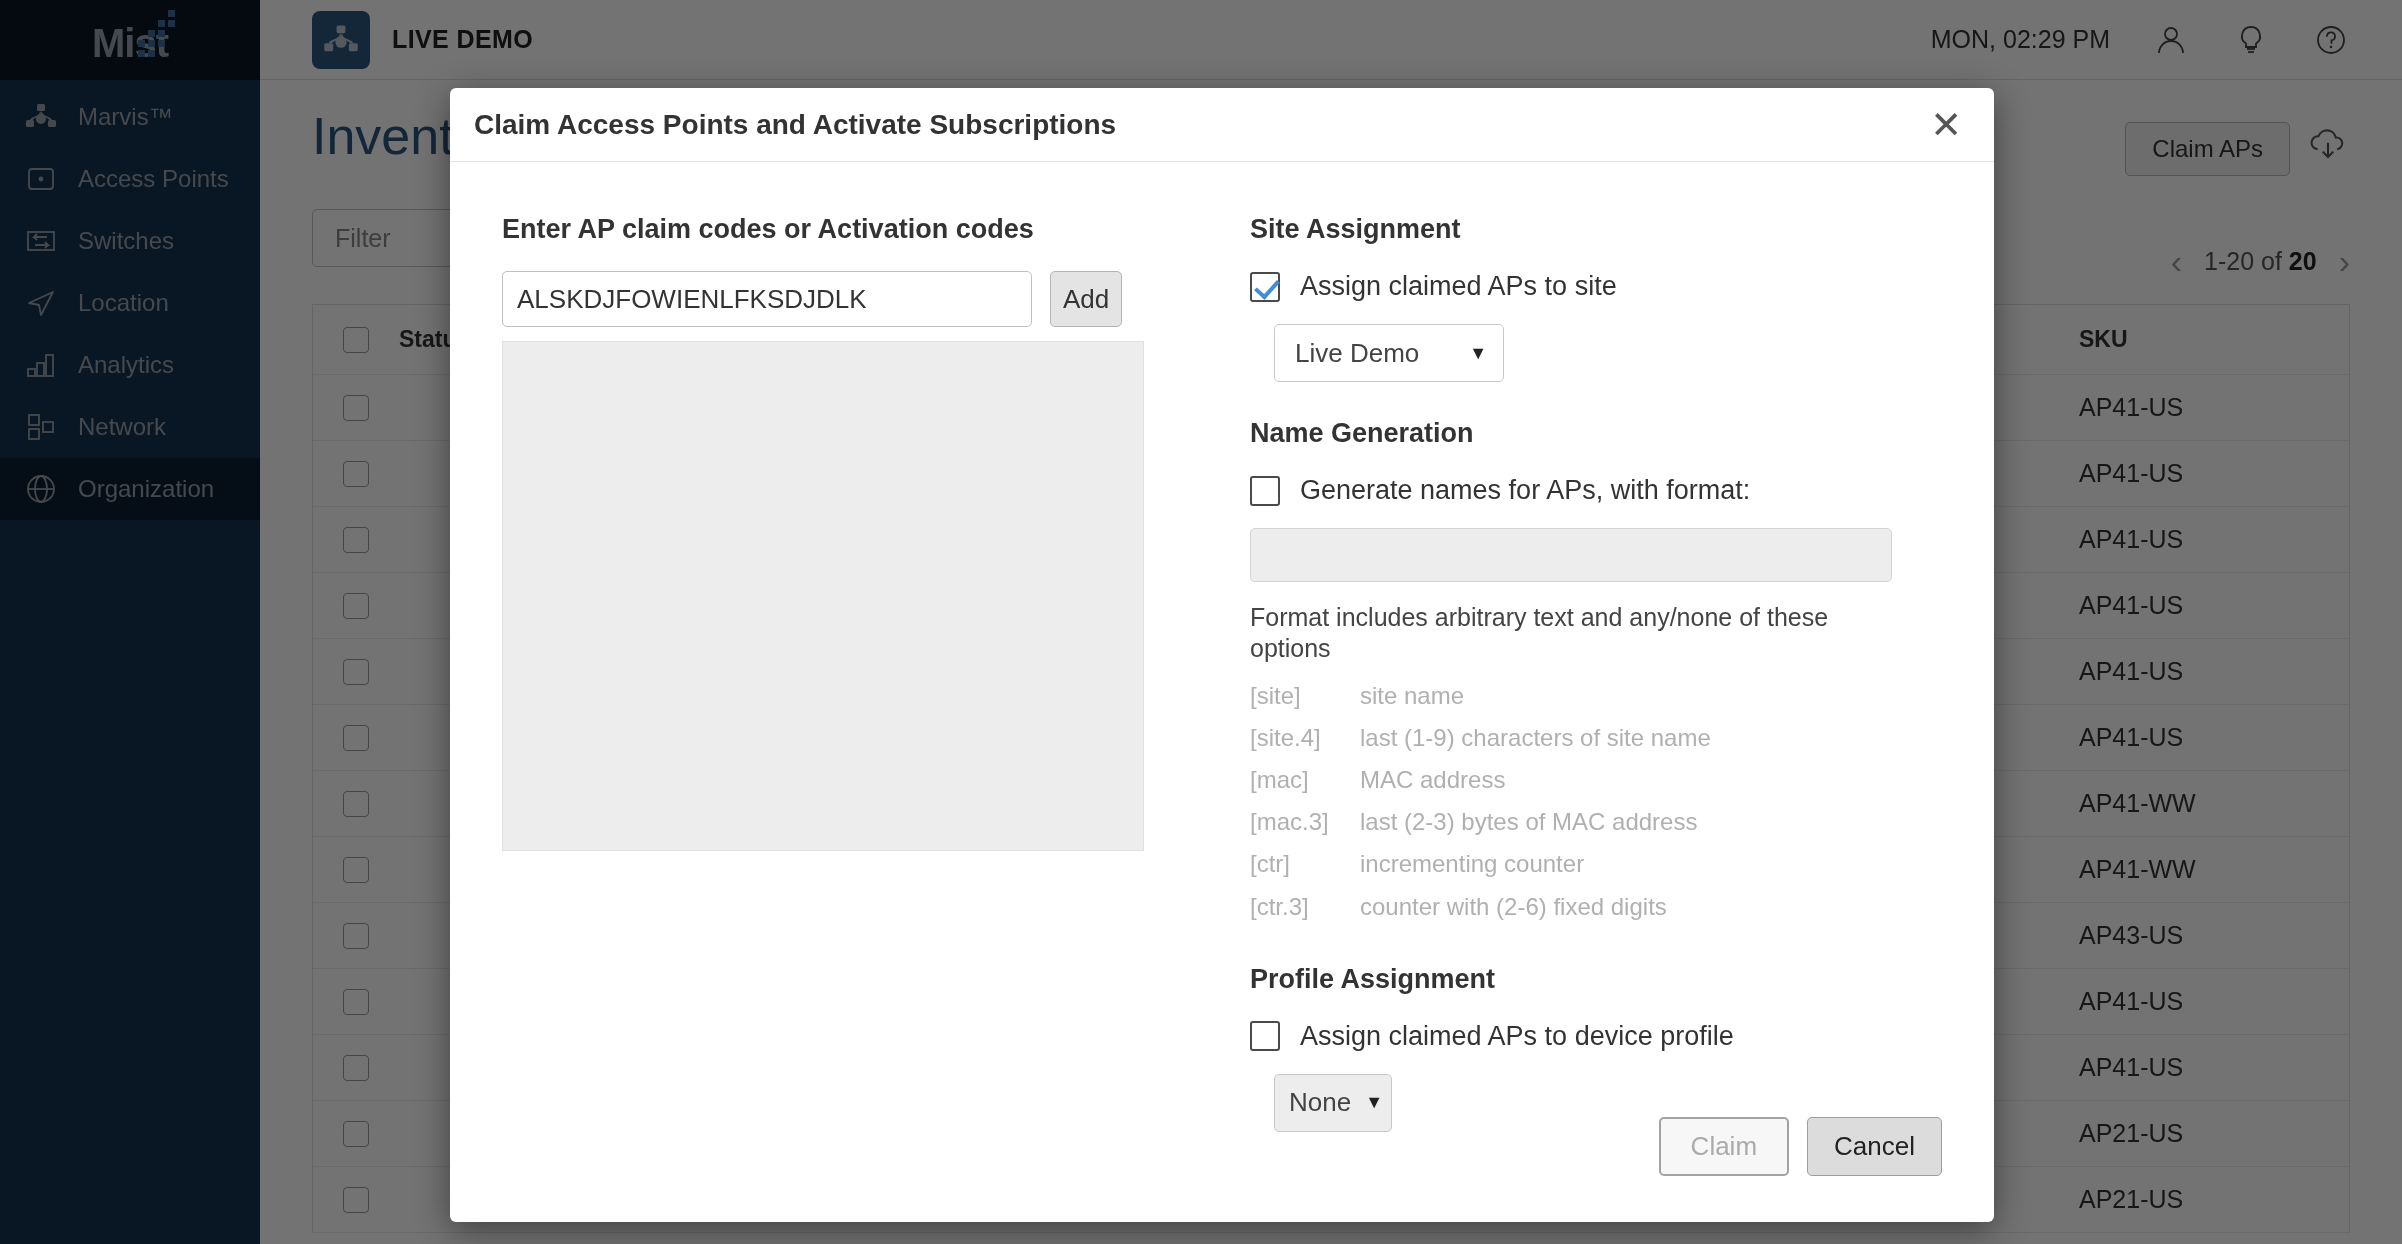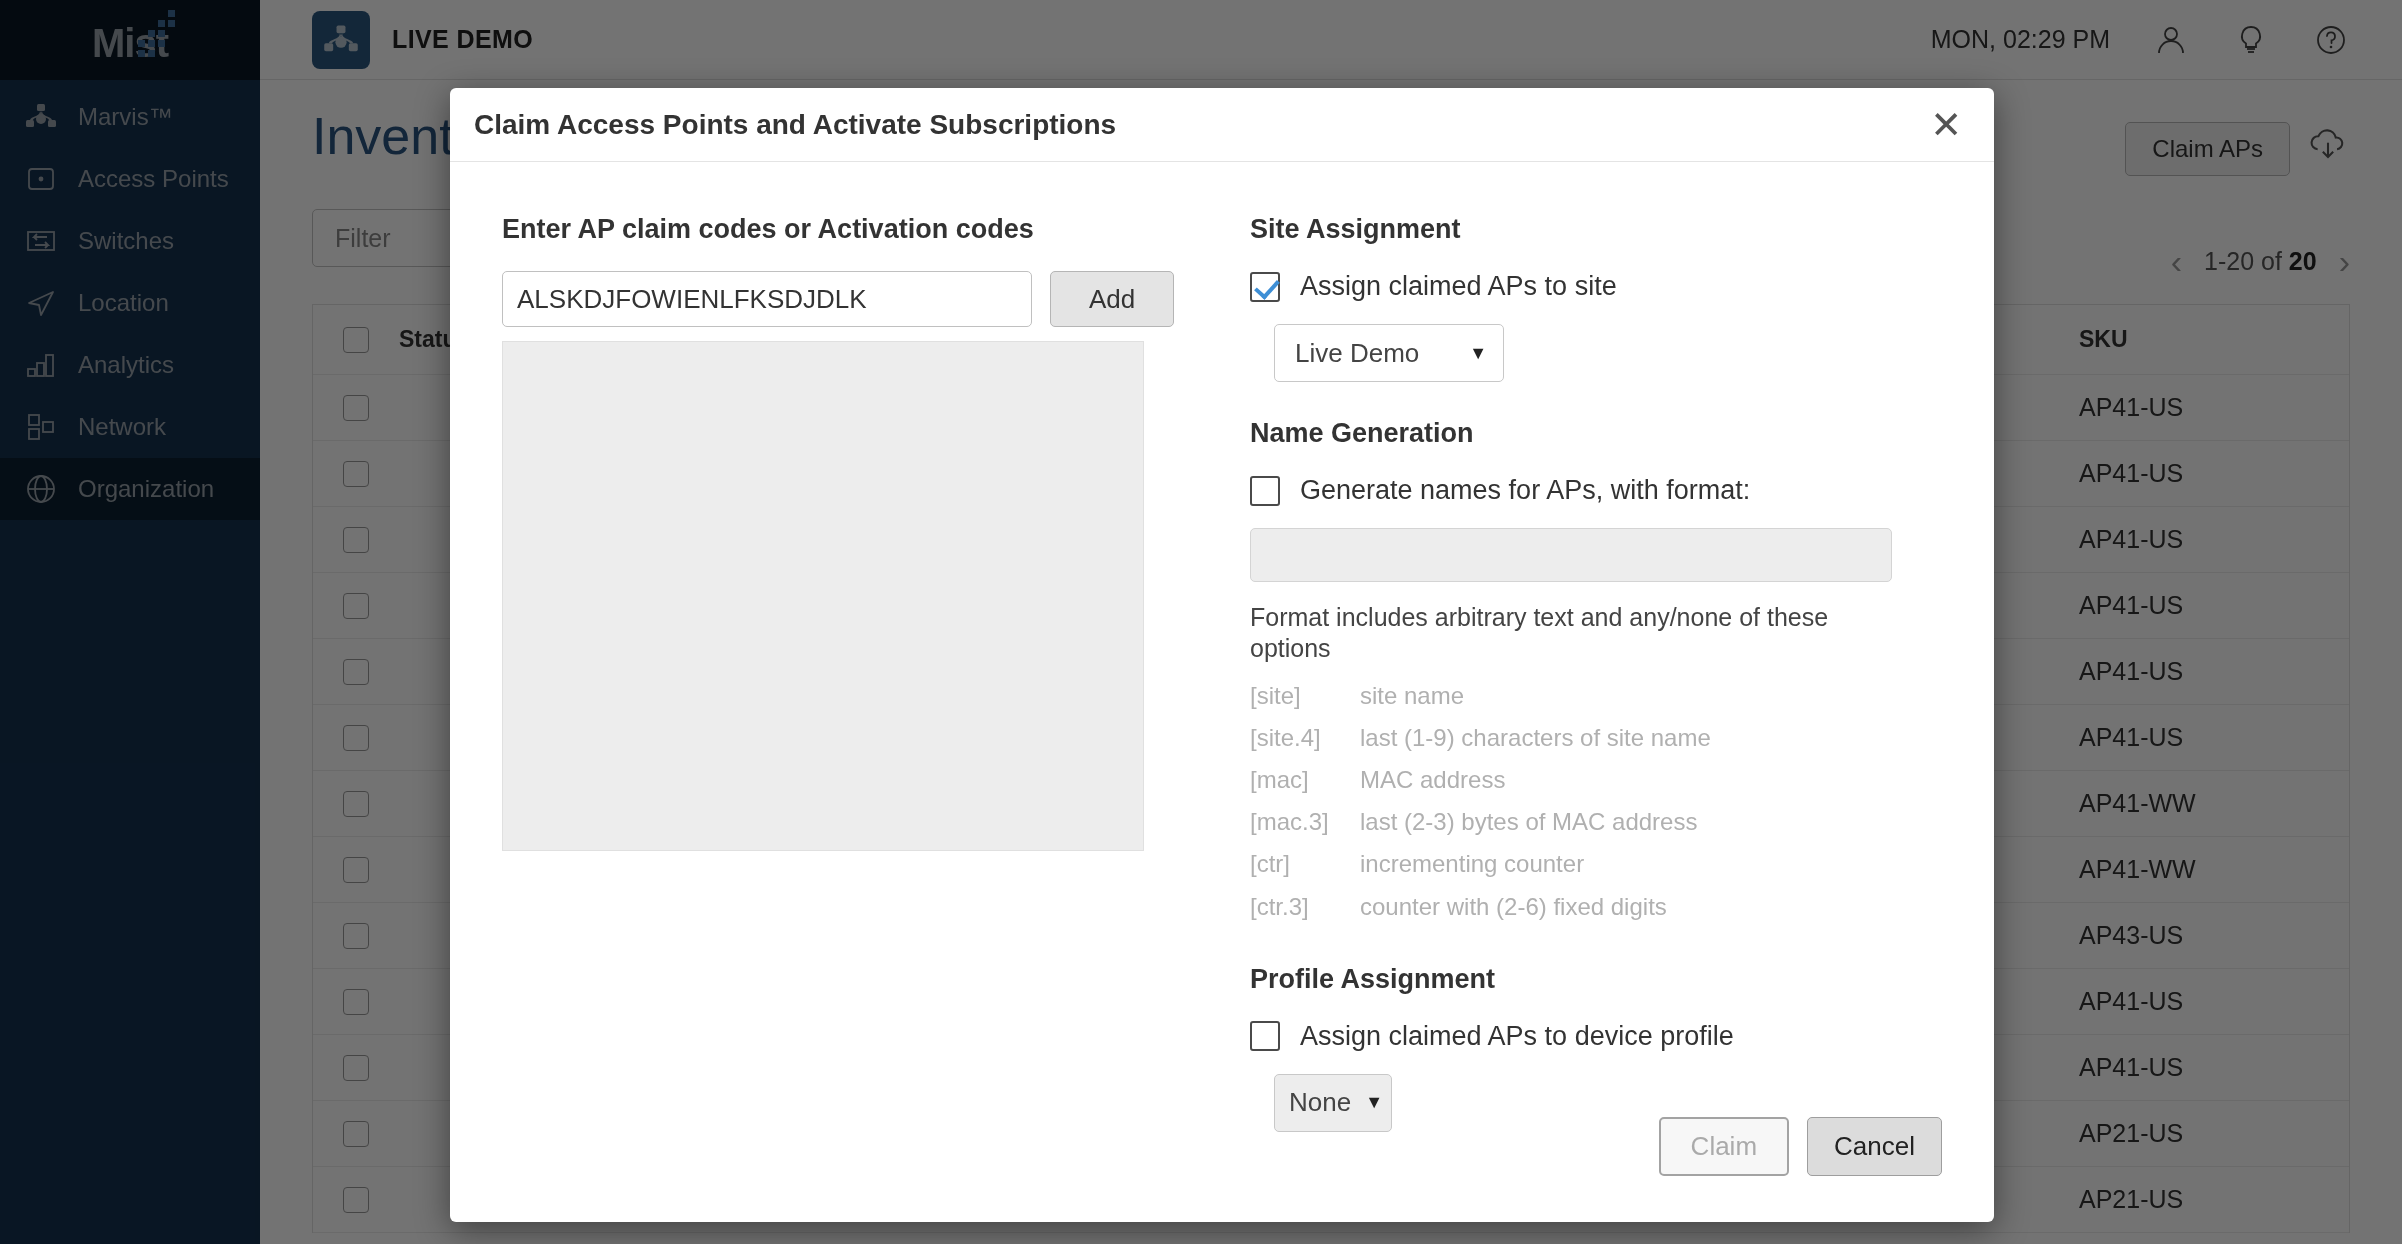--- a/index.html
+++ b/index.html
@@ -153,21 +153,21 @@
   .code-row { display: flex; align-items: center; gap: 18px; }
   .code-input {
     width: 530px; height: 56px;
     border: 1px solid #c0c0c0; border-radius: 5px;
     font-size: 26px; color: #333; padding: 0 14px;
     font-family: inherit; background:#fff;
   }
   .add-btn {
     border: 1px solid #b5b5b5; background: #e4e4e4;
     border-radius: 5px; font-size: 26px; color: #333;
-    height: 56px; padding: 0 38px; cursor: pointer; font-family: inherit;
+    height: 56px; padding: 0 12px; cursor: pointer; font-family: inherit;
   }
   .code-list {
     margin-top: 14px; width: 642px; height: 510px;
     background: #ededed; border: 1px solid #e0e0e0;
   }
 
   .cb-row { display: flex; align-items: center; gap: 20px; margin-bottom: 22px; }
   .cbox {
     width: 30px; height: 30px; border: 2px solid #4a4a4a;
     border-radius: 3px; background: #fff; flex: none; position: relative; cursor: pointer;

